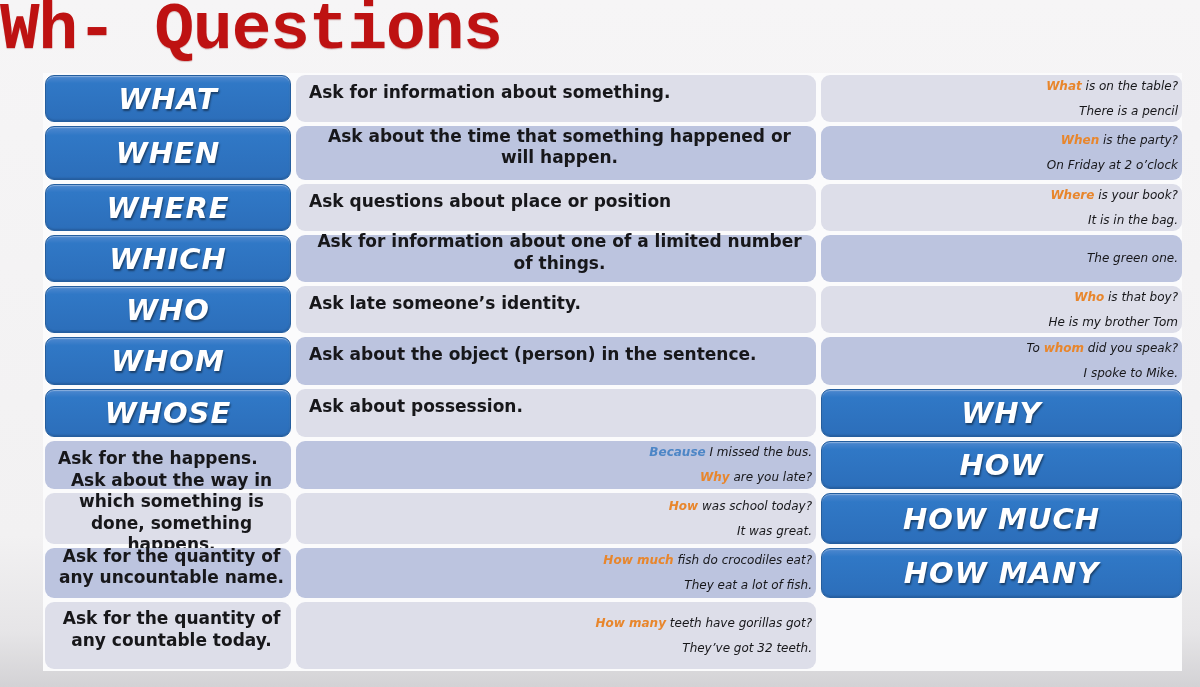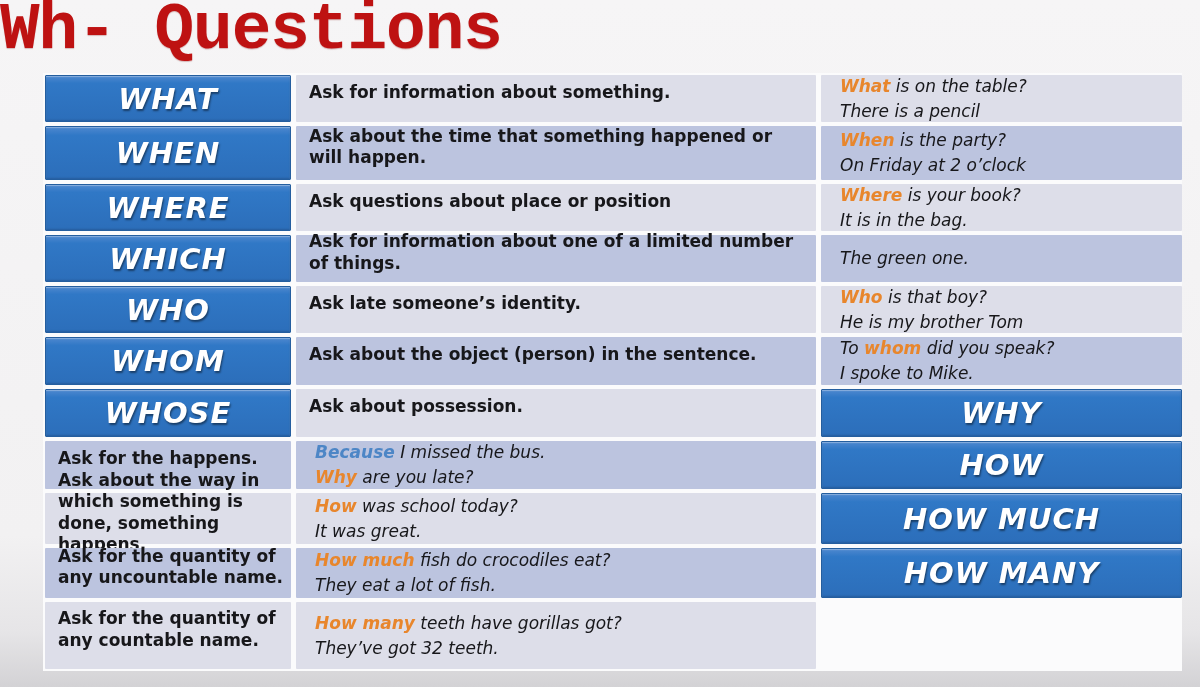--- a/index.html
+++ b/index.html
@@ -32,21 +32,21 @@
   .table-wrap{
     margin:11px 0 0 43px;
     width:1139px;
     background:var(--table-gap);
     padding:2px;
     display:grid;
     grid-template-columns:246px 520px 361px;
     column-gap:5px;
     row-gap:4px;
   }
-  .cell{border-radius:1px;}
+  .cell{border-radius:9px;}
   .qword{
     background:linear-gradient(180deg,#4e88cf 0%,#3078c6 16%,#2c6eba 100%);
     border:1px solid var(--header-blue-dark);
     box-shadow:inset 0 1px 1px rgba(255,255,255,.35), inset 0 -1px 2px rgba(0,0,0,.15);
     color:#ffffff;
     font-style:italic;
     font-weight:bold;
     font-size:29px;
     letter-spacing:1px;
     display:flex;
@@ -55,30 +55,32 @@
     text-shadow:1px 2px 2px rgba(0,0,0,.45);
   }
   .desc{
     display:flex;
     align-items:center;
     padding:2px 6px 14px 13px;
     font-weight:bold;
     font-size:17px;
     line-height:1.25;
     color:var(--ink);
+    text-align:center;
   }
   .ex{
     display:flex;
     flex-direction:column;
     justify-content:center;
     padding:2px 4px 2px 19px;
     font-style:italic;
-    font-size:17px;
+    font-size:12px;
     line-height:25px;
     color:var(--ink);
+    align-items:flex-end;
   }
   .shade.light{background:var(--row-light);}
   .shade.dark{background:var(--row-dark);}
   .seg{white-space:pre-wrap;}
   .seg.orange{color:var(--highlight-orange);font-weight:bold;}
   .seg.blue{color:var(--because-blue);font-weight:bold;}
 </style>
 </head>
 <body>
 
@@ -187,19 +189,19 @@
   </div>
   <div class="cell ex shade dark">
     <div><span class="seg orange">How much</span><span class="seg black"> fish do crocodiles eat?</span></div>
     <div><span class="seg black">They eat a lot of fish.</span></div>
   </div>
 
   <div class="cell qword">
     <span>HOW MANY</span>
   </div>
   <div class="cell desc shade light">
-    <span>Ask for the quantity of any countable name.</span>
+    <span>Ask for the quantity of any countable today.</span>
   </div>
   <div class="cell ex shade light">
     <div><span class="seg orange">How many</span><span class="seg black"> teeth have gorillas got?</span></div>
     <div><span class="seg black">They’ve got 32 teeth.</span></div>
   </div>
 </div>
 
 </body></html>

